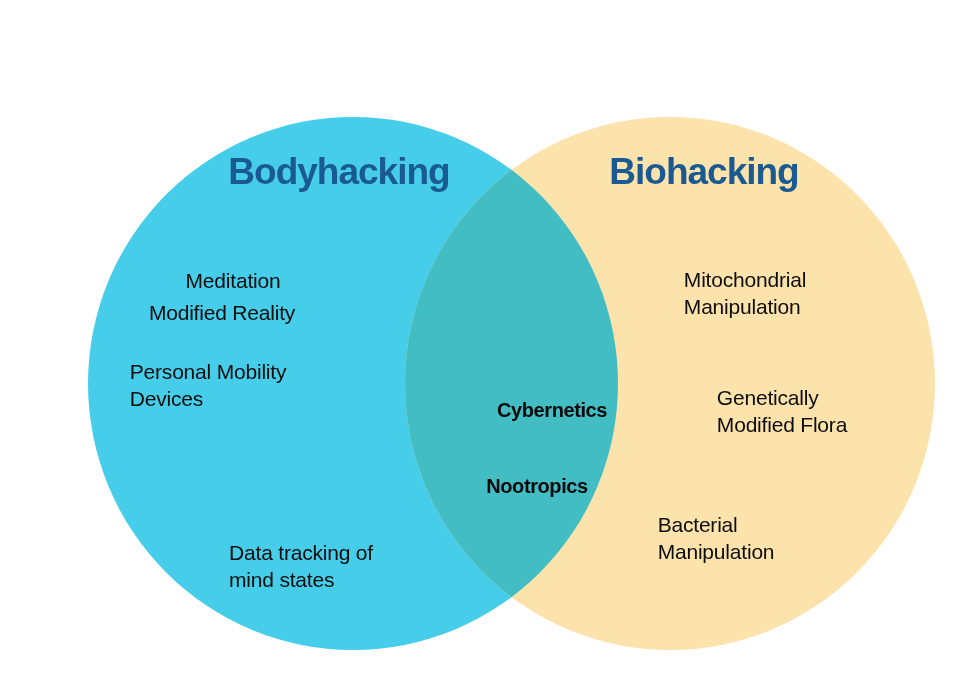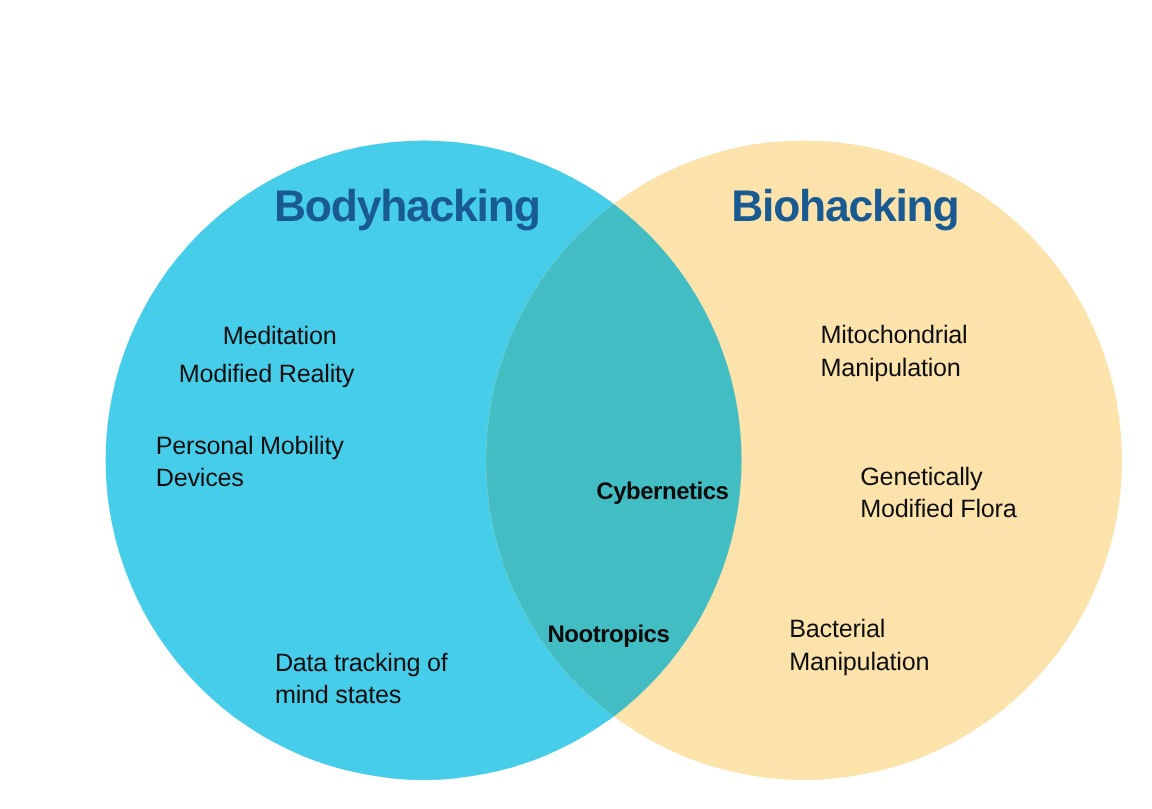--- a/index.html
+++ b/index.html
@@ -82,21 +82,21 @@
   }
   
   .li0 { left: 233px; top: 281px; }
   .li1 { left: 222px; top: 313px; }
   .li2 { left: 208px; top: 386px; }
   .li3 { left: 235px; top: 466px; }
   .li4 { left: 301px; top: 540px; margin-top: 27px; }
   
   .mi0 { left: 512px; top: 342px; }
   .mi1 { left: 512px; top: 411px; margin-left: 40px; }
-  .mi2 { left: 507px; top: 487px; margin-top: 43px; }
+  .mi2 { left: 537px; top: 487px; }
   
   .ri0 { left: 745px; top: 294px; }
   .ri1 { left: 755px; top: 412px; margin-left: 27px; }
   .ri2 { left: 716px; top: 539px; }
 </style>
 </head>
 <body>
 
 <div class="canvas">
 

